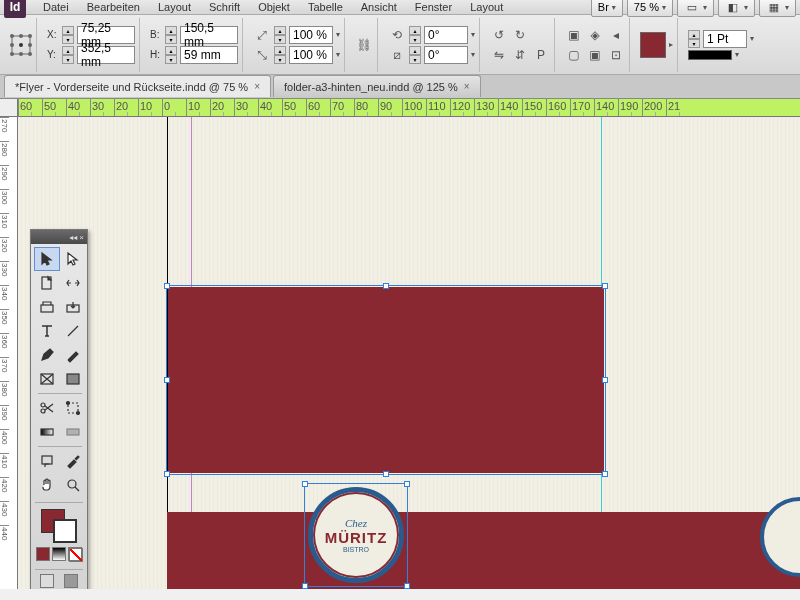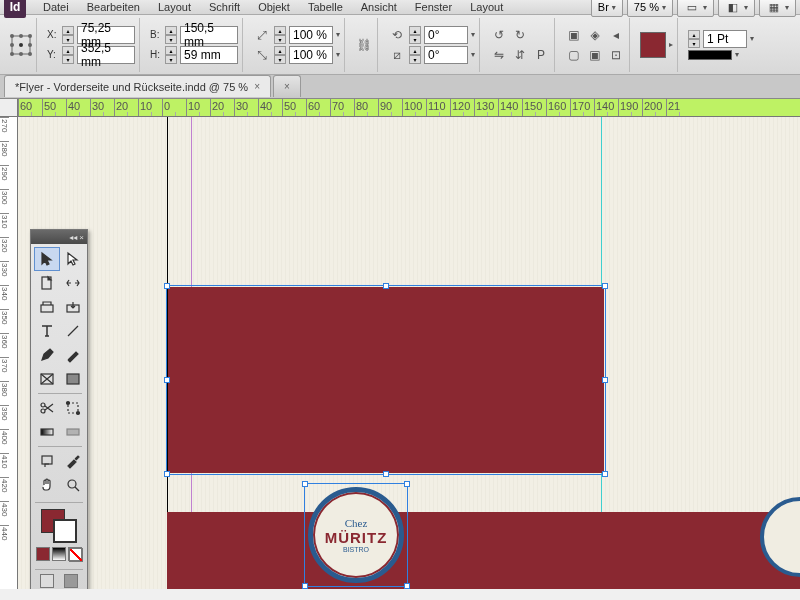--- a/index.html
+++ b/index.html
@@ -37,21 +37,21 @@
 .canvas { position:absolute; top:18px; left:18px; right:0; bottom:0; background:#f2efe5; }
 .canvas-stripes { position:absolute; inset:0; background:repeating-linear-gradient(90deg,#f2efe5 0,#f2efe5 3px,#ece9de 3px,#ece9de 4px); }
 .page-edge { position:absolute; top:0; bottom:0; left:149px; width:1px; background:#000; }
 .guide-v1 { position:absolute; top:0; bottom:0; left:173px; width:1px; background:#c080d0; }
 .guide-v2 { position:absolute; top:0; bottom:0; left:583px; width:1px; background:#40cfcf; }
 .rect-red { position:absolute; top:170px; left:150px; width:436px; height:186px; background:#8a2831; }
 .rect-sel { position:absolute; top:168px; left:148px; width:440px; height:190px; border:1px solid #3080e0; }
 .sel-h { position:absolute; width:6px; height:6px; background:#fff; border:1px solid #3080e0; }
 .red-band { position:absolute; top:395px; left:149px; right:0; height:100px; background:#8a2831; }
 .badge { position:absolute; top:370px; left:290px; width:96px; height:96px; border-radius:50%; background:#f0ede2; border:5px solid #2a5b8f; display:flex; flex-direction:column; align-items:center; justify-content:center; box-shadow:0 0 0 2px #8a2831 inset; }
-.badge .t1 { font-family:cursive; font-size:11px; color:#2a5b8f; }
+.badge .t1 { font-family:cursive; font-size:11px; color:#2a5b8f; font-style:italic; }
 .badge .t2 { font-weight:bold; font-size:15px; color:#8a2831; letter-spacing:1px; }
 .badge .t3 { font-size:7px; color:#2a5b8f; }
 .badge-sel { position:absolute; top:366px; left:286px; width:104px; height:104px; border:1px solid #3080e0; }
 .badge2 { position:absolute; top:380px; right:-40px; width:80px; height:80px; border-radius:50%; background:#f0ede2; border:4px solid #2a5b8f; }
 .tools { position:absolute; top:130px; left:30px; width:58px; background:linear-gradient(#e8e8e8,#d4d4d4); border:1px solid #777; box-shadow:2px 2px 4px rgba(0,0,0,0.3); z-index:50; }
 .tools-head { height:14px; background:linear-gradient(#6a6a6a,#4a4a4a); display:flex; align-items:center; justify-content:flex-end; padding:0 3px; }
 .tools-head span { color:#ddd; font-size:8px; margin-left:2px; }
 .tools-grid { display:grid; grid-template-columns:1fr 1fr; padding:3px; gap:0; }
 .tool { width:26px; height:24px; display:flex; align-items:center; justify-content:center; border:1px solid transparent; }
 .tool.sel { background:#c8d8f0; border:1px solid #6090d0; }
@@ -240,20 +240,21 @@
       </div>
   </div>
 </div>
 
 <div class="tabbar">
   <div class="tab active">
       <span>*Flyer - Vorderseite und Rückseite.indd @ 75 %</span>
       <span class="tab-close">×</span>
     </div>
   <div class="tab">
+      <span>folder-a3-hinten_neu.indd @ 125 %</span>
       <span class="tab-close">×</span>
     </div>
 </div>
 
 <div class="workspace">
   <div class="ruler-corner"></div>
   <div class="ruler-h" id="rh">
       <div class="tick">60</div>
       <div class="tick">50</div>
       <div class="tick">40</div>

